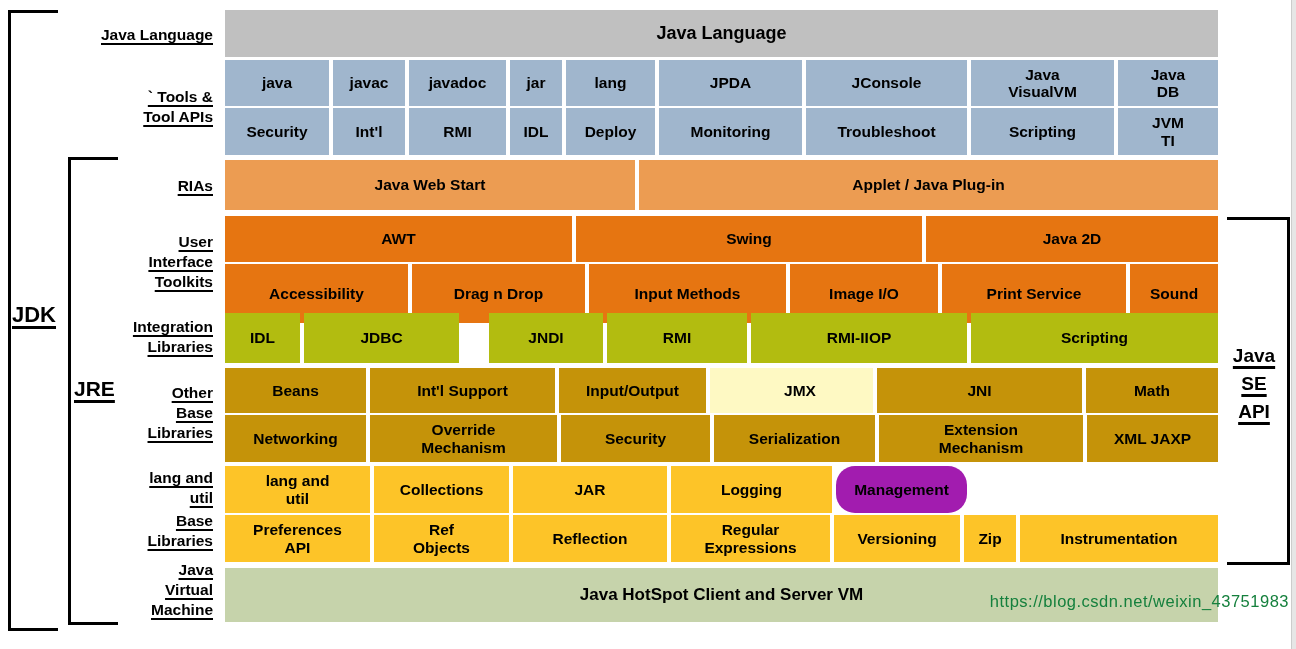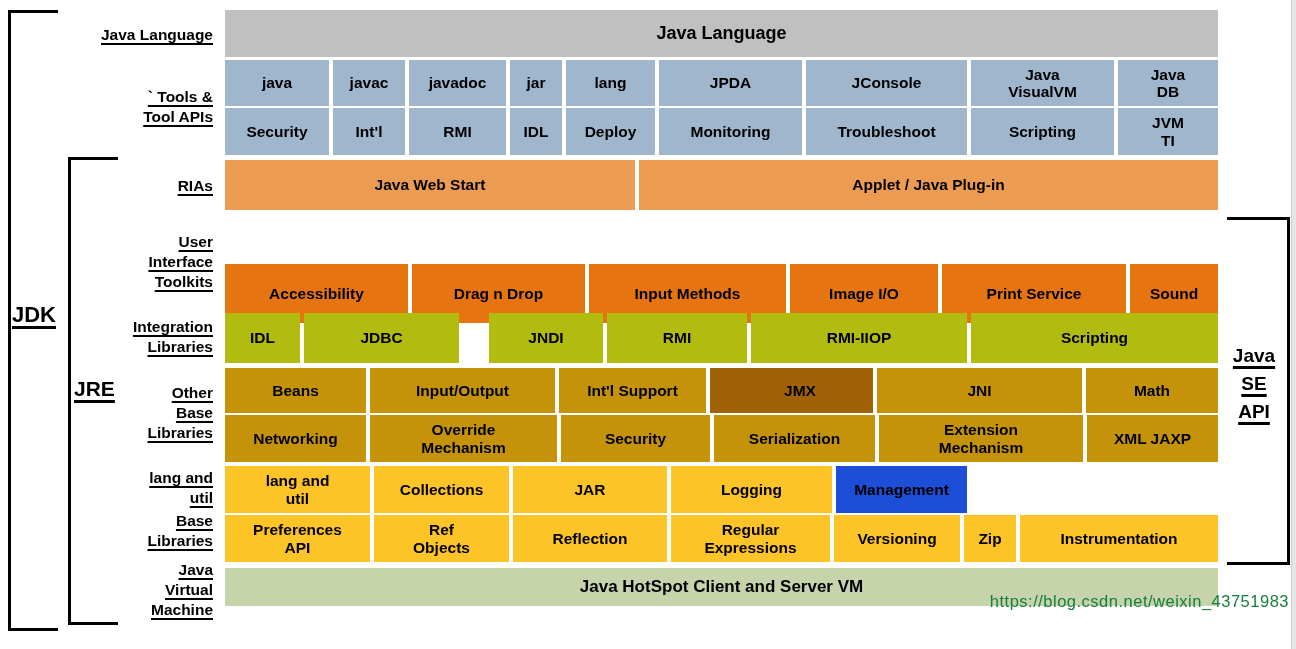--- a/index.html
+++ b/index.html
@@ -68,75 +68,80 @@
         <div class="cell" style="background: rgb(160, 182, 205);">Monitoring</div>
         <div class="cell" style="background: rgb(160, 182, 205);">Troubleshoot</div>
         <div class="cell" style="background: rgb(160, 182, 205);">Scripting</div>
         <div class="cell" style="background: rgb(160, 182, 205);">JVM
 TI</div>
       </div>
       <div class="grid-row" style="top: 160px; height: 50px; grid-template-columns: 410fr 579fr;">
         <div class="cell" style="background: rgb(236, 156, 82);">Java Web Start</div>
         <div class="cell" style="background: rgb(236, 156, 82);">Applet / Java Plug-in</div>
       </div>
+      <div class="grid-row" style="top: 216px; height: 46px; grid-template-columns: 347fr 346fr 292fr;">
+        <div class="cell" style="background: rgb(230, 117, 17);">AWT</div>
+        <div class="cell" style="background: rgb(230, 117, 17);">Swing</div>
+        <div class="cell" style="background: rgb(230, 117, 17);">Java 2D</div>
+      </div>
       <div class="grid-row" style="top: 264px; height: 59px; grid-template-columns: 183fr 173fr 197fr 148fr 184fr 88fr;">
         <div class="cell" style="background: rgb(230, 117, 17);">Accessibility</div>
         <div class="cell" style="background: rgb(230, 117, 17);">Drag n Drop</div>
         <div class="cell" style="background: rgb(230, 117, 17);">Input Methods</div>
         <div class="cell" style="background: rgb(230, 117, 17);">Image I/O</div>
         <div class="cell" style="background: rgb(230, 117, 17);">Print Service</div>
         <div class="cell" style="background: rgb(230, 117, 17);">Sound</div>
       </div>
       <div class="grid-row" style="top: 313px; height: 50px; grid-template-columns: 75fr 155fr 140fr 140fr 216fr 247fr;">
         <div class="cell" style="background: rgb(178, 188, 16);">IDL</div>
         <div class="cell" style="background: rgb(178, 188, 16);">JDBC</div>
         <div class="cell" style="background: rgb(178, 188, 16); margin-left: 26px;">JNDI</div>
         <div class="cell" style="background: rgb(178, 188, 16);">RMI</div>
         <div class="cell" style="background: rgb(178, 188, 16);">RMI-IIOP</div>
         <div class="cell" style="background: rgb(178, 188, 16);">Scripting</div>
       </div>
       <div class="grid-row" style="top: 368px; height: 45px; grid-template-columns: 141fr 185fr 147fr 163fr 205fr 132fr;">
         <div class="cell" style="background: rgb(197, 147, 9);">Beans</div>
+        <div class="cell" style="background: rgb(197, 147, 9);">Int'l Support</div>
         <div class="cell" style="background: rgb(197, 147, 9);">Input/Output</div>
-        <div class="cell" style="background: rgb(197, 147, 9);">Int'l Support</div>
-        <div class="cell" style="background: #a16207; padding-left: 19px;">JMX</div>
+        <div class="cell" style="background: #fef9c3; padding-left: 19px;">JMX</div>
         <div class="cell" style="background: rgb(197, 147, 9);">JNI</div>
         <div class="cell" style="background: rgb(197, 147, 9);">Math</div>
       </div>
       <div class="grid-row" style="top: 415px; height: 47px; grid-template-columns: 141fr 187fr 149fr 161fr 204fr 131fr;">
         <div class="cell" style="background: rgb(197, 147, 9);">Networking</div>
         <div class="cell" style="background: rgb(197, 147, 9);">Override
 Mechanism</div>
         <div class="cell" style="background: rgb(197, 147, 9);">Security</div>
         <div class="cell" style="background: rgb(197, 147, 9);">Serialization</div>
         <div class="cell" style="background: rgb(197, 147, 9);">Extension
 Mechanism</div>
         <div class="cell" style="background: rgb(197, 147, 9);">XML JAXP</div>
       </div>
       <div class="grid-row" style="top: 466px; height: 47px; grid-template-columns: 145fr 135fr 154fr 161fr 131fr 247fr;">
         <div class="cell" style="background: rgb(253, 196, 40);">lang and
 util</div>
         <div class="cell" style="background: rgb(253, 196, 40);">Collections</div>
         <div class="cell" style="background: rgb(253, 196, 40);">JAR</div>
         <div class="cell" style="background: rgb(253, 196, 40);">Logging</div>
-        <div class="cell" style="background: #1d4ed8;">Management</div>
+        <div class="cell" style="background: #a21caf; border-radius: 19px;">Management</div>
       </div>
       <div class="grid-row" style="top: 515px; height: 47px; grid-template-columns: 145fr 135fr 154fr 159fr 126fr 52fr 198fr;">
         <div class="cell" style="background: rgb(253, 196, 40);">Preferences
 API</div>
         <div class="cell" style="background: rgb(253, 196, 40);">Ref
 Objects</div>
         <div class="cell" style="background: rgb(253, 196, 40);">Reflection</div>
         <div class="cell" style="background: rgb(253, 196, 40);">Regular
 Expressions</div>
         <div class="cell" style="background: rgb(253, 196, 40);">Versioning</div>
         <div class="cell" style="background: rgb(253, 196, 40); text-align: right;">Zip</div>
         <div class="cell" style="background: rgb(253, 196, 40);">Instrumentation</div>
       </div>
-      <div class="grid-row" style="top: 568px; height: 38px; grid-template-columns: 993fr;">
+      <div class="grid-row" style="top: 568px; height: 54px; grid-template-columns: 993fr;">
         <div class="cell" style="background: rgb(198, 211, 171); font-size: 17px;">Java HotSpot Client and Server VM</div>
       </div>
     </div>
   <div id="side-labels">
       <div class="side-label" style="top: 25px;">Java Language</div>
       <div class="side-label" style="top: 87px;">` Tools &amp;
 Tool APIs</div>
       <div class="side-label" style="top: 176px;">RIAs</div>
       <div class="side-label" style="top: 232px;">User
 Interface

